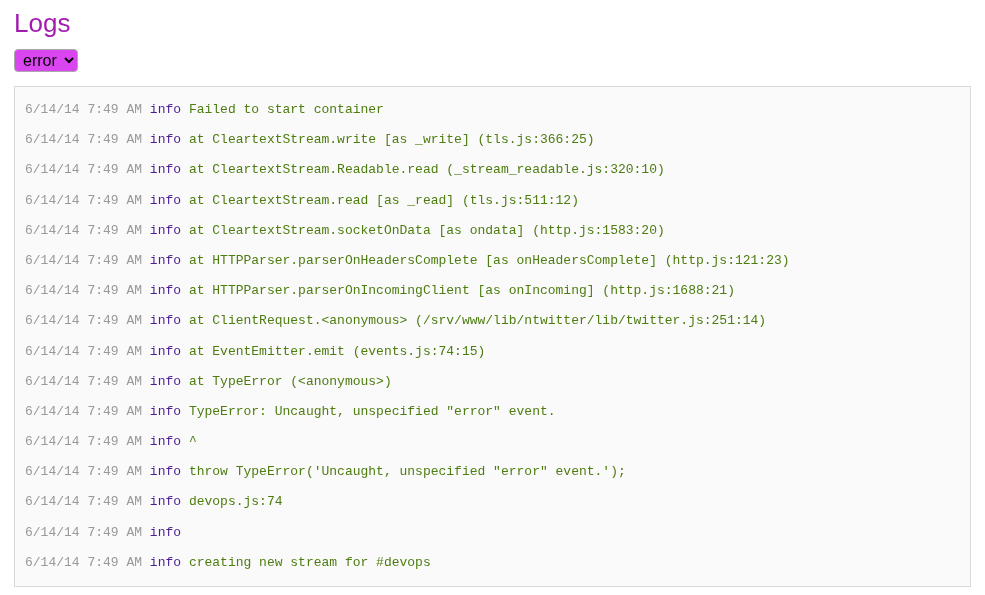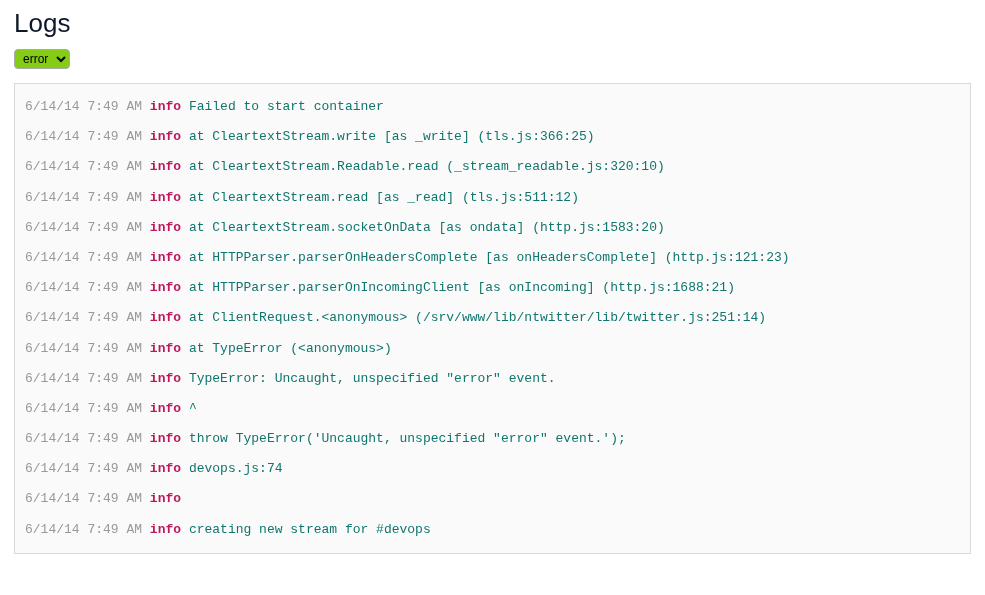--- a/index.html
+++ b/index.html
@@ -9,53 +9,53 @@
     }
     body {
       font-family: -apple-system, BlinkMacSystemFont, "Segoe UI", sans-serif;
       background: #ffffff;
       padding: 8px 14px;
       width: 985px;
     }
     .page-title {
       font-size: 26px;
       font-weight: 400;
-      color: #0f172a;
+      color: #a21caf;
       margin-bottom: 10px;
     }
     .filter-select {
-      font-size: 12px;
+      font-size: 16px;
       padding: 1px 4px;
       margin-bottom: 14px;
-      background: #84cc16;
+      background: #d946ef;
       border: 1px solid #aaa;
       border-radius: 4px;
       font-family: -apple-system, BlinkMacSystemFont, "Segoe UI", sans-serif;
     }
     .log-container {
       border: 1px solid #d8d8d8;
       background: #fafafa;
       padding: 8px 10px;
     }
     .log-line {
       font-family: Menlo, Consolas, "Courier New", monospace;
       font-size: 13px;
       line-height: 1.4;
       padding: 6px 0;
       white-space: nowrap;
     }
     .log-timestamp {
       color: #999;
     }
     .log-level {
-      color: #be185d;
-      font-weight: bold;
+      color: #4c1d95;
+      font-weight: normal;
     }
     .log-message {
-      color: #0f766e;
+      color: #4d7c0f;
     }
   </style>
 </head>
 <body>
 
 
 
 <h1 class="page-title">Logs</h1>
 
 <select class="filter-select">
@@ -64,20 +64,21 @@
 
 <div class="log-container" id="log-container">
 <div class="log-line"><span class="log-timestamp">6/14/14 7:49 AM</span> <span class="log-level">info</span> <span class="log-message">Failed to start container</span></div>
     <div class="log-line"><span class="log-timestamp">6/14/14 7:49 AM</span> <span class="log-level">info</span> <span class="log-message">at CleartextStream.write [as _write] (tls.js:366:25)</span></div>
     <div class="log-line"><span class="log-timestamp">6/14/14 7:49 AM</span> <span class="log-level">info</span> <span class="log-message">at CleartextStream.Readable.read (_stream_readable.js:320:10)</span></div>
     <div class="log-line"><span class="log-timestamp">6/14/14 7:49 AM</span> <span class="log-level">info</span> <span class="log-message">at CleartextStream.read [as _read] (tls.js:511:12)</span></div>
     <div class="log-line"><span class="log-timestamp">6/14/14 7:49 AM</span> <span class="log-level">info</span> <span class="log-message">at CleartextStream.socketOnData [as ondata] (http.js:1583:20)</span></div>
     <div class="log-line"><span class="log-timestamp">6/14/14 7:49 AM</span> <span class="log-level">info</span> <span class="log-message">at HTTPParser.parserOnHeadersComplete [as onHeadersComplete] (http.js:121:23)</span></div>
     <div class="log-line"><span class="log-timestamp">6/14/14 7:49 AM</span> <span class="log-level">info</span> <span class="log-message">at HTTPParser.parserOnIncomingClient [as onIncoming] (http.js:1688:21)</span></div>
     <div class="log-line"><span class="log-timestamp">6/14/14 7:49 AM</span> <span class="log-level">info</span> <span class="log-message">at ClientRequest.&lt;anonymous&gt; (/srv/www/lib/ntwitter/lib/twitter.js:251:14)</span></div>
+    <div class="log-line"><span class="log-timestamp">6/14/14 7:49 AM</span> <span class="log-level">info</span> <span class="log-message">at EventEmitter.emit (events.js:74:15)</span></div>
     <div class="log-line"><span class="log-timestamp">6/14/14 7:49 AM</span> <span class="log-level">info</span> <span class="log-message">at TypeError (&lt;anonymous&gt;)</span></div>
     <div class="log-line"><span class="log-timestamp">6/14/14 7:49 AM</span> <span class="log-level">info</span> <span class="log-message">TypeError: Uncaught, unspecified "error" event.</span></div>
     <div class="log-line"><span class="log-timestamp">6/14/14 7:49 AM</span> <span class="log-level">info</span> <span class="log-message">^</span></div>
     <div class="log-line"><span class="log-timestamp">6/14/14 7:49 AM</span> <span class="log-level">info</span> <span class="log-message">throw TypeError('Uncaught, unspecified "error" event.');</span></div>
     <div class="log-line"><span class="log-timestamp">6/14/14 7:49 AM</span> <span class="log-level">info</span> <span class="log-message">devops.js:74</span></div>
     <div class="log-line"><span class="log-timestamp">6/14/14 7:49 AM</span> <span class="log-level">info</span> <span class="log-message"></span></div>
     <div class="log-line"><span class="log-timestamp">6/14/14 7:49 AM</span> <span class="log-level">info</span> <span class="log-message">creating new stream for #devops</span></div>
   </div>
 
 

